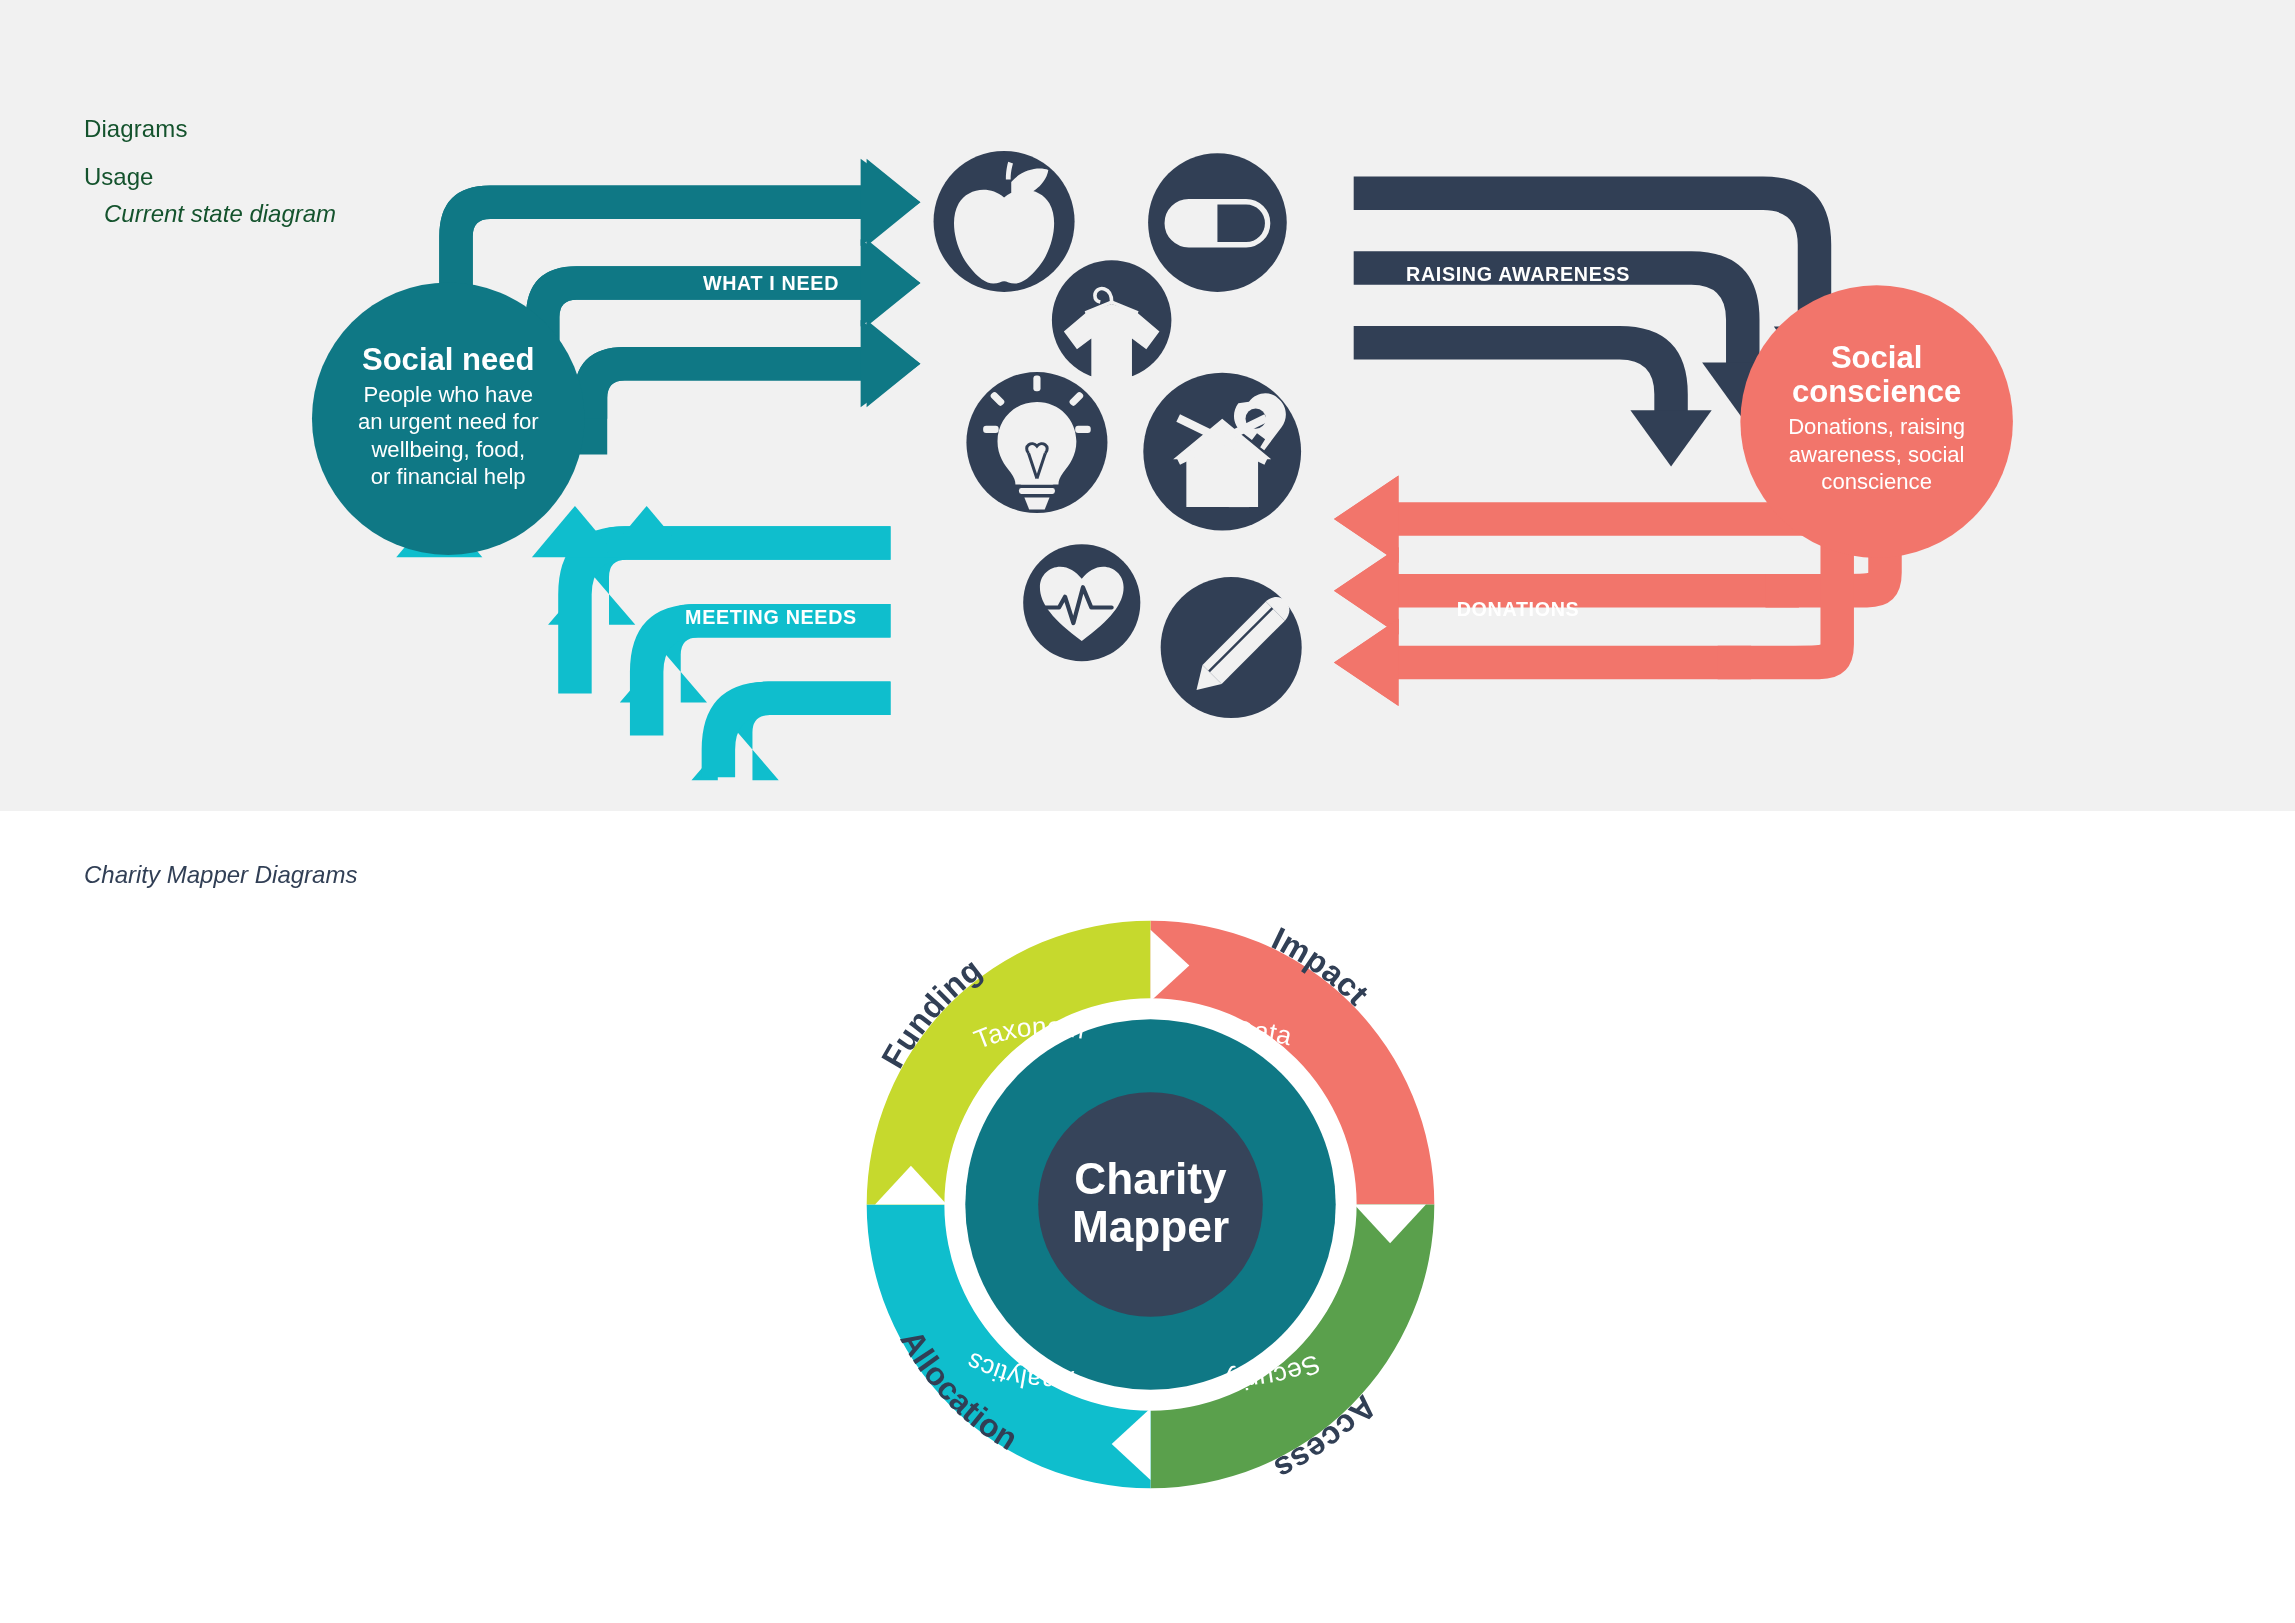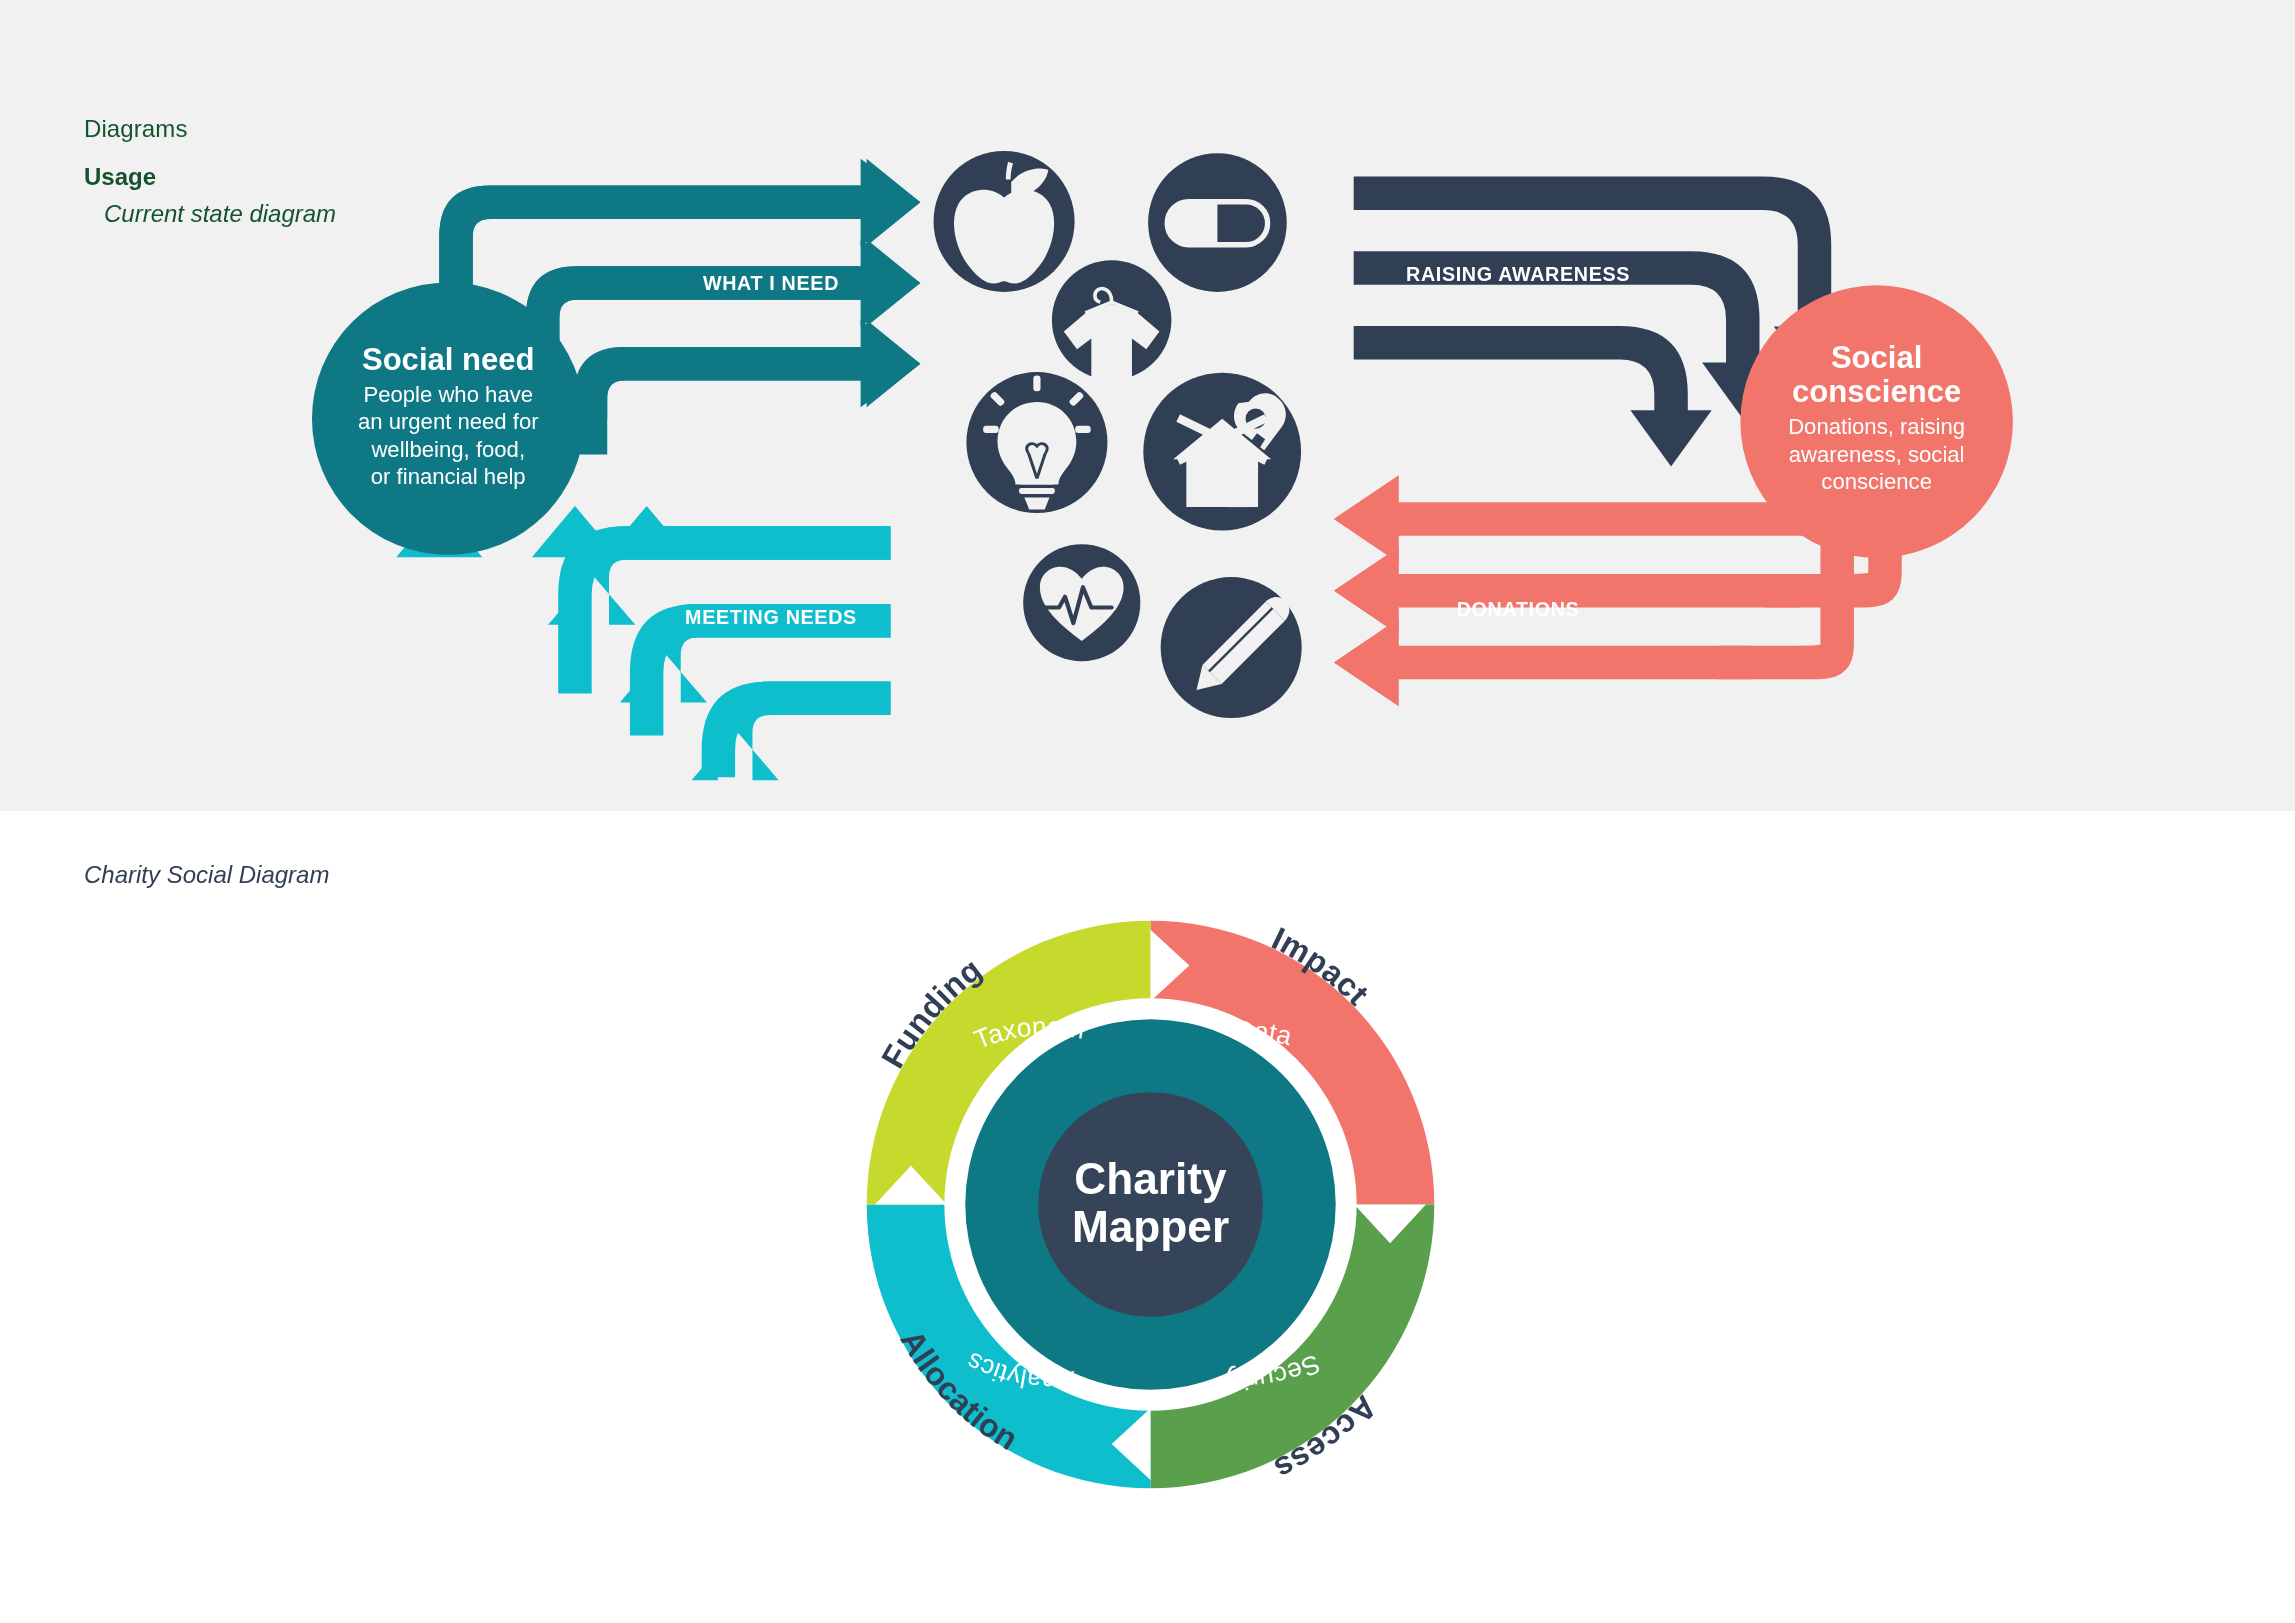--- a/index.html
+++ b/index.html
@@ -15,21 +15,21 @@
     background:#f1f1f1;
   }
   .panel-bottom{
     position:absolute;left:0;top:811px;width:2295px;height:813px;
     background:#ffffff;
   }
   .hdr{
     position:absolute;left:84px;color:#14532d;
   }
   .hdr-diagrams{top:115px;font-size:24px;font-weight:400;letter-spacing:0.1px;}
-  .hdr-usage{top:163px;font-size:24px;font-weight:700;}
+  .hdr-usage{top:163px;font-size:24px;font-weight:400;}
   .hdr-sub{top:200px;font-size:24px;font-style:italic;font-weight:400;margin-left:20px;}
   .caption{
     position:absolute;left:84px;top:861px;
     font-size:24px;font-style:italic;color:#313f55;
   }
   svg{display:block;}
   .flow-svg{position:absolute;left:0;top:0;}
   .ring-svg{position:absolute;left:795px;top:849px;}
   .arrow-label{
     font-family:"Liberation Sans", sans-serif;
@@ -243,21 +243,21 @@
         <path d="M2118 1006 l32 32 l-106 106 l-32 -32 z"></path>
         <path d="M2118 1006 c10 -10 24 -10 32 -2 c10 10 10 22 0 34 l-32 -32 z"></path>
         <path d="M2012 1112 l32 32 l-42 10 z"></path>
       </g>
       <path d="M2129 1017 l-106 106" fill="none" stroke="#313f55" stroke-width="4"></path>
     </g>
 
   </g>
 </svg>
 
-<div class="caption">Charity Social Diagram</div>
+<div class="caption">Charity Mapper Diagrams</div>
 
 <svg class="ring-svg" width="711" height="711" viewBox="0 0 1190 1190">
 
   <defs>
     <path id="arcImpact" d="M 618 120 A 475 475 0 0 1 1070 572"></path>
     <path id="arcAccess" d="M 1070 618 A 475 475 0 0 1 618 1070"></path>
     <path id="arcAllocation" d="M 120 618 A 475 475 0 0 0 572 1070"></path>
     <path id="arcFunding" d="M 120 572 A 475 475 0 0 1 572 120"></path>
 
     <path id="arcTaxonomy" d="M 297 340 A 285 285 0 0 1 480 318"></path>

